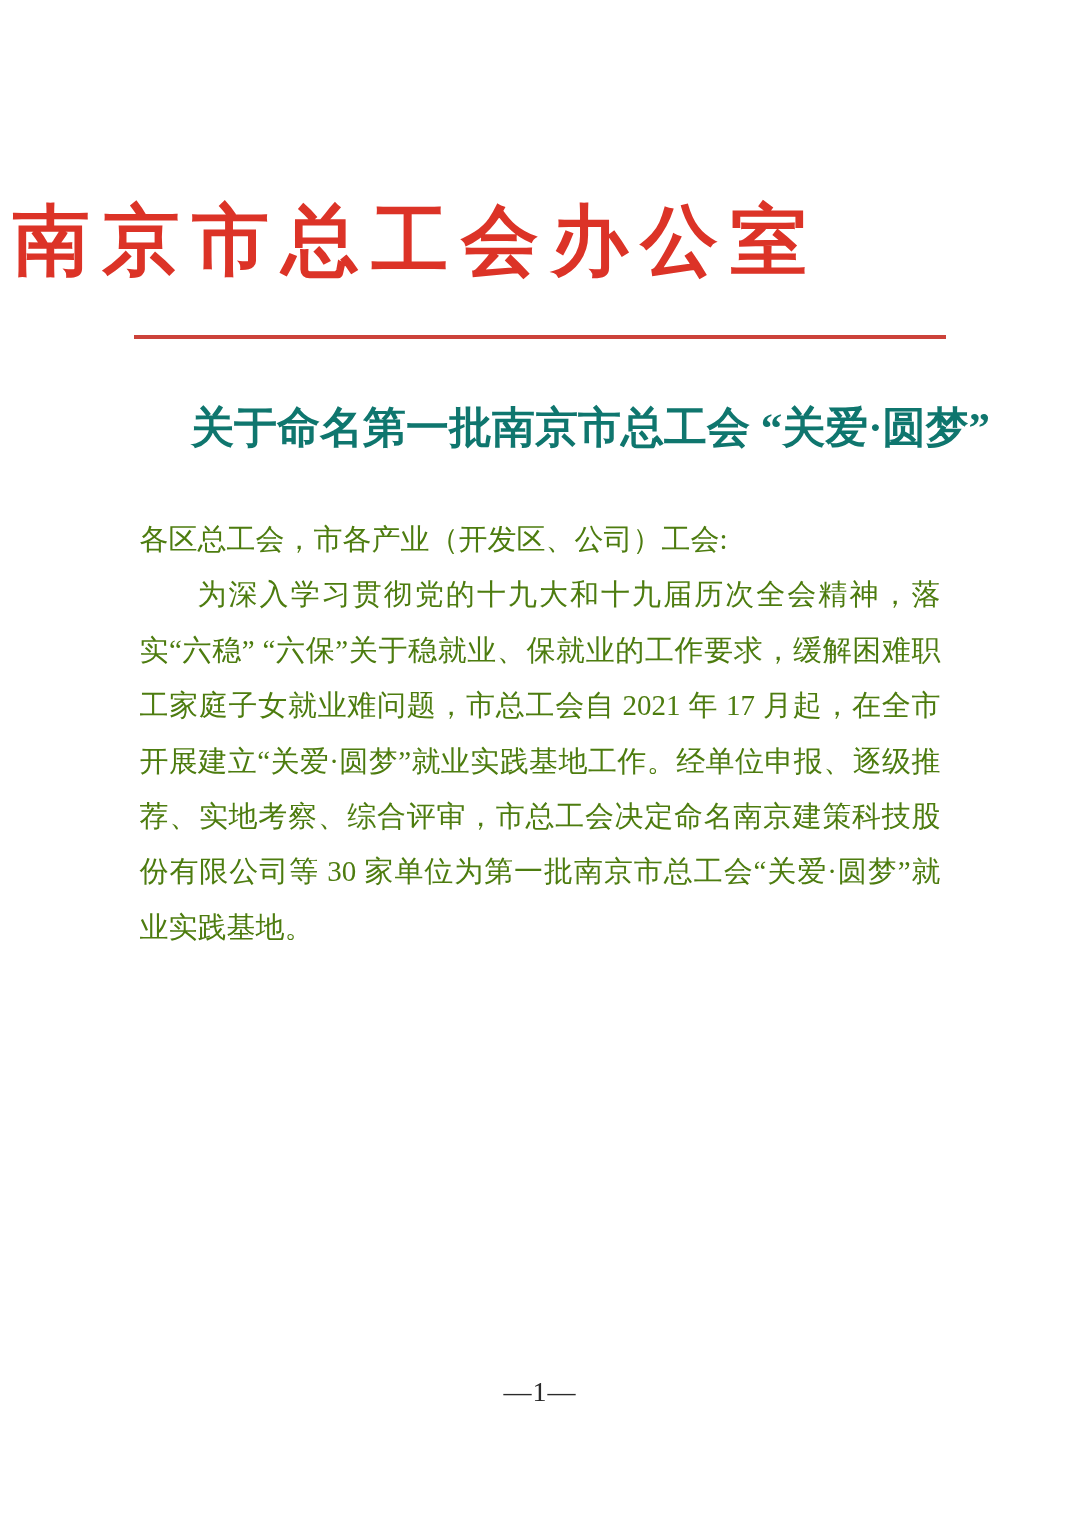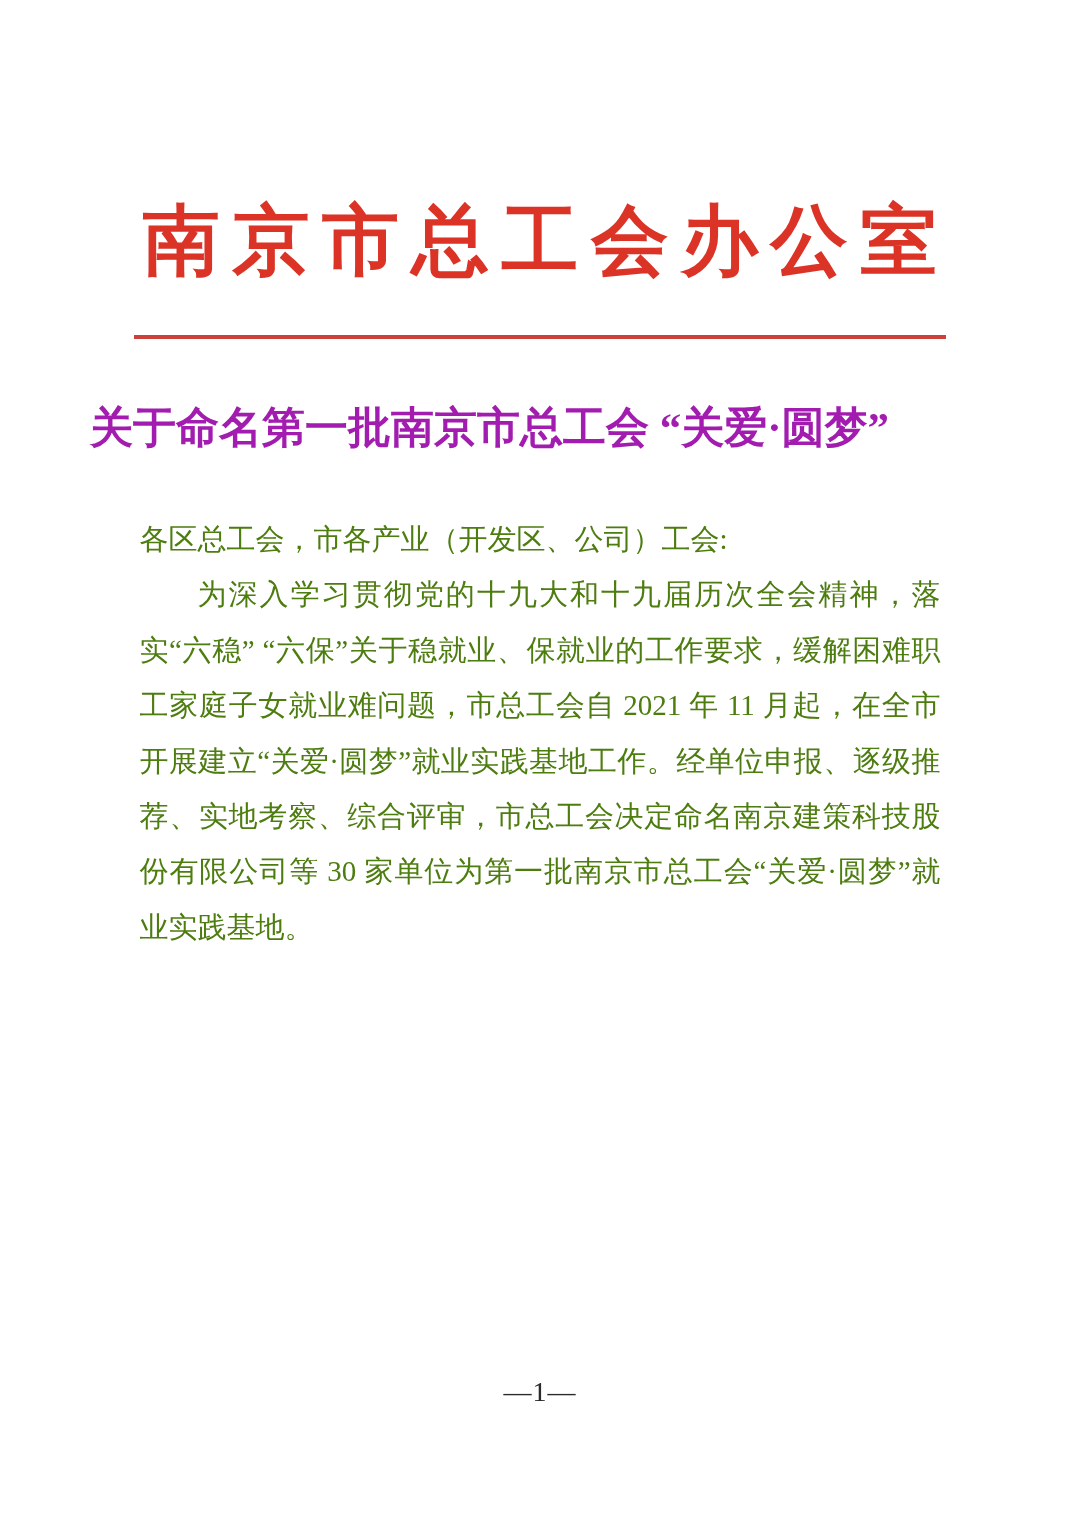--- a/index.html
+++ b/index.html
@@ -11,21 +11,20 @@
     position: relative;
     width: 1080px;
     height: 1527px;
     background: #ffffff;
     overflow: hidden;
     font-family: "Liberation Serif", "DejaVu Serif", serif;
   }
   
   .letterhead {
     width: 100%;
-    text-align: center;
   }
   .letterhead-text {
     margin-top: 193px;
     font-size: 77px;
     line-height: 96px;
     font-weight: 700;
     color: #dc3327;
     letter-spacing: 0.165em;
     text-indent: 0.165em; 
     white-space: nowrap;
@@ -33,25 +32,25 @@
   .letterhead-rule {
     margin: 46px auto 0 auto;
     width: 812px;
     height: 4px;
     background: #cc423a;
   }
   
   .doc-title {
     margin: 58px auto 4px auto;
     width: 900px;
-    text-align: left;
+    text-align: right;
     font-size: 43px;
     line-height: 61px;
     font-weight: 700;
-    color: #a21caf;
+    color: #0f766e;
   }
   .title-line {
     display: block;
     white-space: nowrap;
   }
   
   .doc-body {
     margin: 54px auto 0 auto;
     width: 801px;
     font-size: 29px;
@@ -91,20 +90,20 @@
     <div class="letterhead-text">南京市总工会办公室</div>
     <div class="letterhead-rule"></div>
   </header>
 
   <h1 class="doc-title">
     <span class="title-line">关于命名第一批南京市总工会 “关爱·圆梦”</span>
   </h1>
 
   <main class="doc-body">
     <p class="salutation">各区总工会，市各产业（开发区、公司）工会:</p>
-    <p class="indent">为深入学习贯彻党的十九大和十九届历次全会精神，落实“六稳” “六保”关于稳就业、保就业的工作要求，缓解困难职工家庭子女就业难问题，市总工会自 2021 年 11 月起，在全市开展建立“关爱·圆梦”就业实践基地工作。经单位申报、逐级推荐、实地考察、综合评审，市总工会决定命名南京建策科技股份有限公司等 30 家单位为第一批南京市总工会“关爱·圆梦”就业实践基地。</p>
+    <p class="indent">为深入学习贯彻党的十九大和十九届历次全会精神，落实“六稳” “六保”关于稳就业、保就业的工作要求，缓解困难职工家庭子女就业难问题，市总工会自 2021 年 17 月起，在全市开展建立“关爱·圆梦”就业实践基地工作。经单位申报、逐级推荐、实地考察、综合评审，市总工会决定命名南京建策科技股份有限公司等 30 家单位为第一批南京市总工会“关爱·圆梦”就业实践基地。</p>
   </main>
 
   <footer class="page-footer">
     <span class="page-number">—1—</span>
   </footer>
 
 </div>
 
 </body></html>

